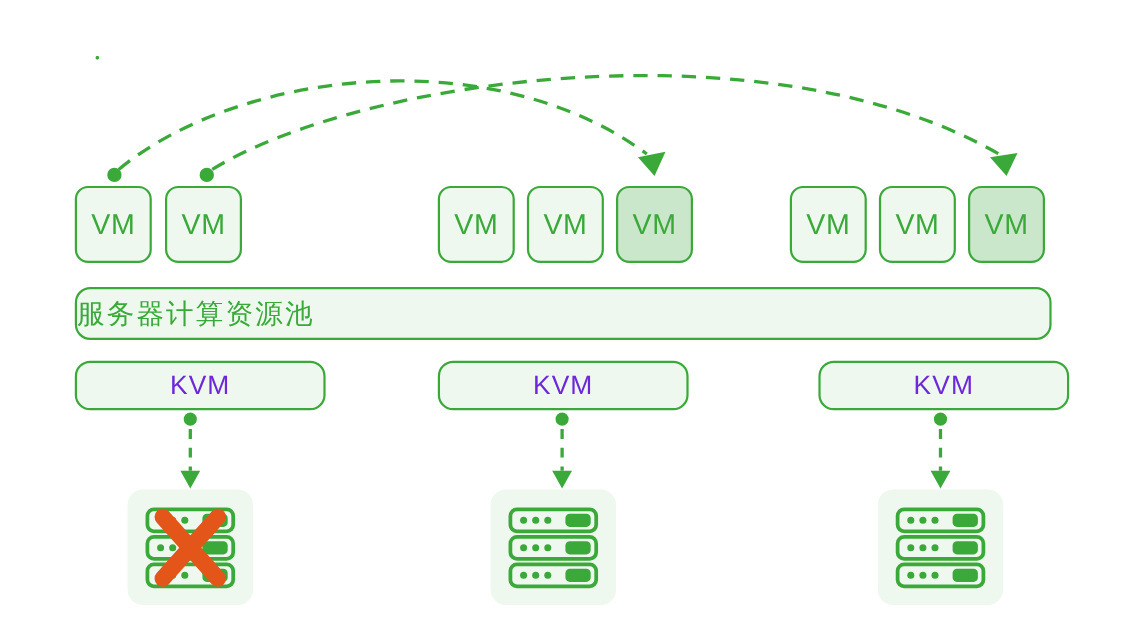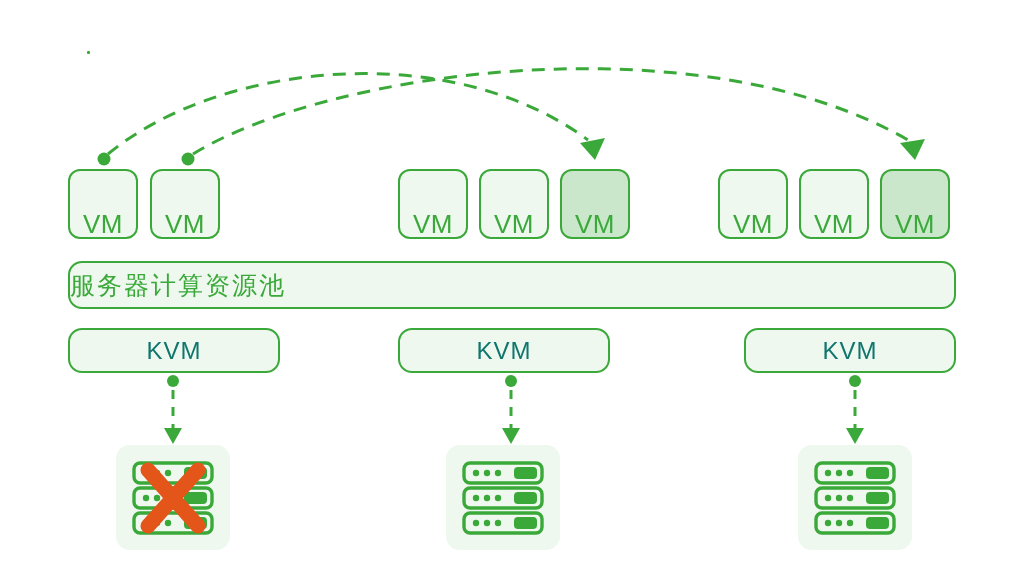--- a/index.html
+++ b/index.html
@@ -30,21 +30,21 @@
   
   .vm-box {
     position: absolute;
     width: 70px;
     height: 70px;
     box-sizing: border-box;
     border: 2.5px solid #3aa93a;
     border-radius: 12px;
     background: #eef8ee;
     display: flex;
-    align-items: flex-end;
+    align-items: center;
     justify-content: center;
     font-size: 26px;
     color: #3aa93a;
     letter-spacing: 0.5px;
     line-height: 1;
   }
   .vm-box.highlight {
     background: #cbe7cb;
   }
 
@@ -63,31 +63,31 @@
     align-items: center;
     justify-content: flex-start;
     font-size: 25px;
     color: #3aa93a;
     letter-spacing: 2px;
   }
 
   
   .kvm-box {
     position: absolute;
-    width: 212px;
+    width: 228px;
     height: 45px;
     box-sizing: border-box;
     border: 2.5px solid #3aa93a;
     border-radius: 14px;
     background: #eef8ee;
     display: flex;
     align-items: center;
     justify-content: center;
     font-size: 24px;
-    color: #0f766e;
+    color: #6d28d9;
     letter-spacing: 1px;
   }
 
   
   .server-tile {
     position: absolute;
     width: 114px;
     height: 105px;
     border-radius: 14px;
     background: #eef8ee;

